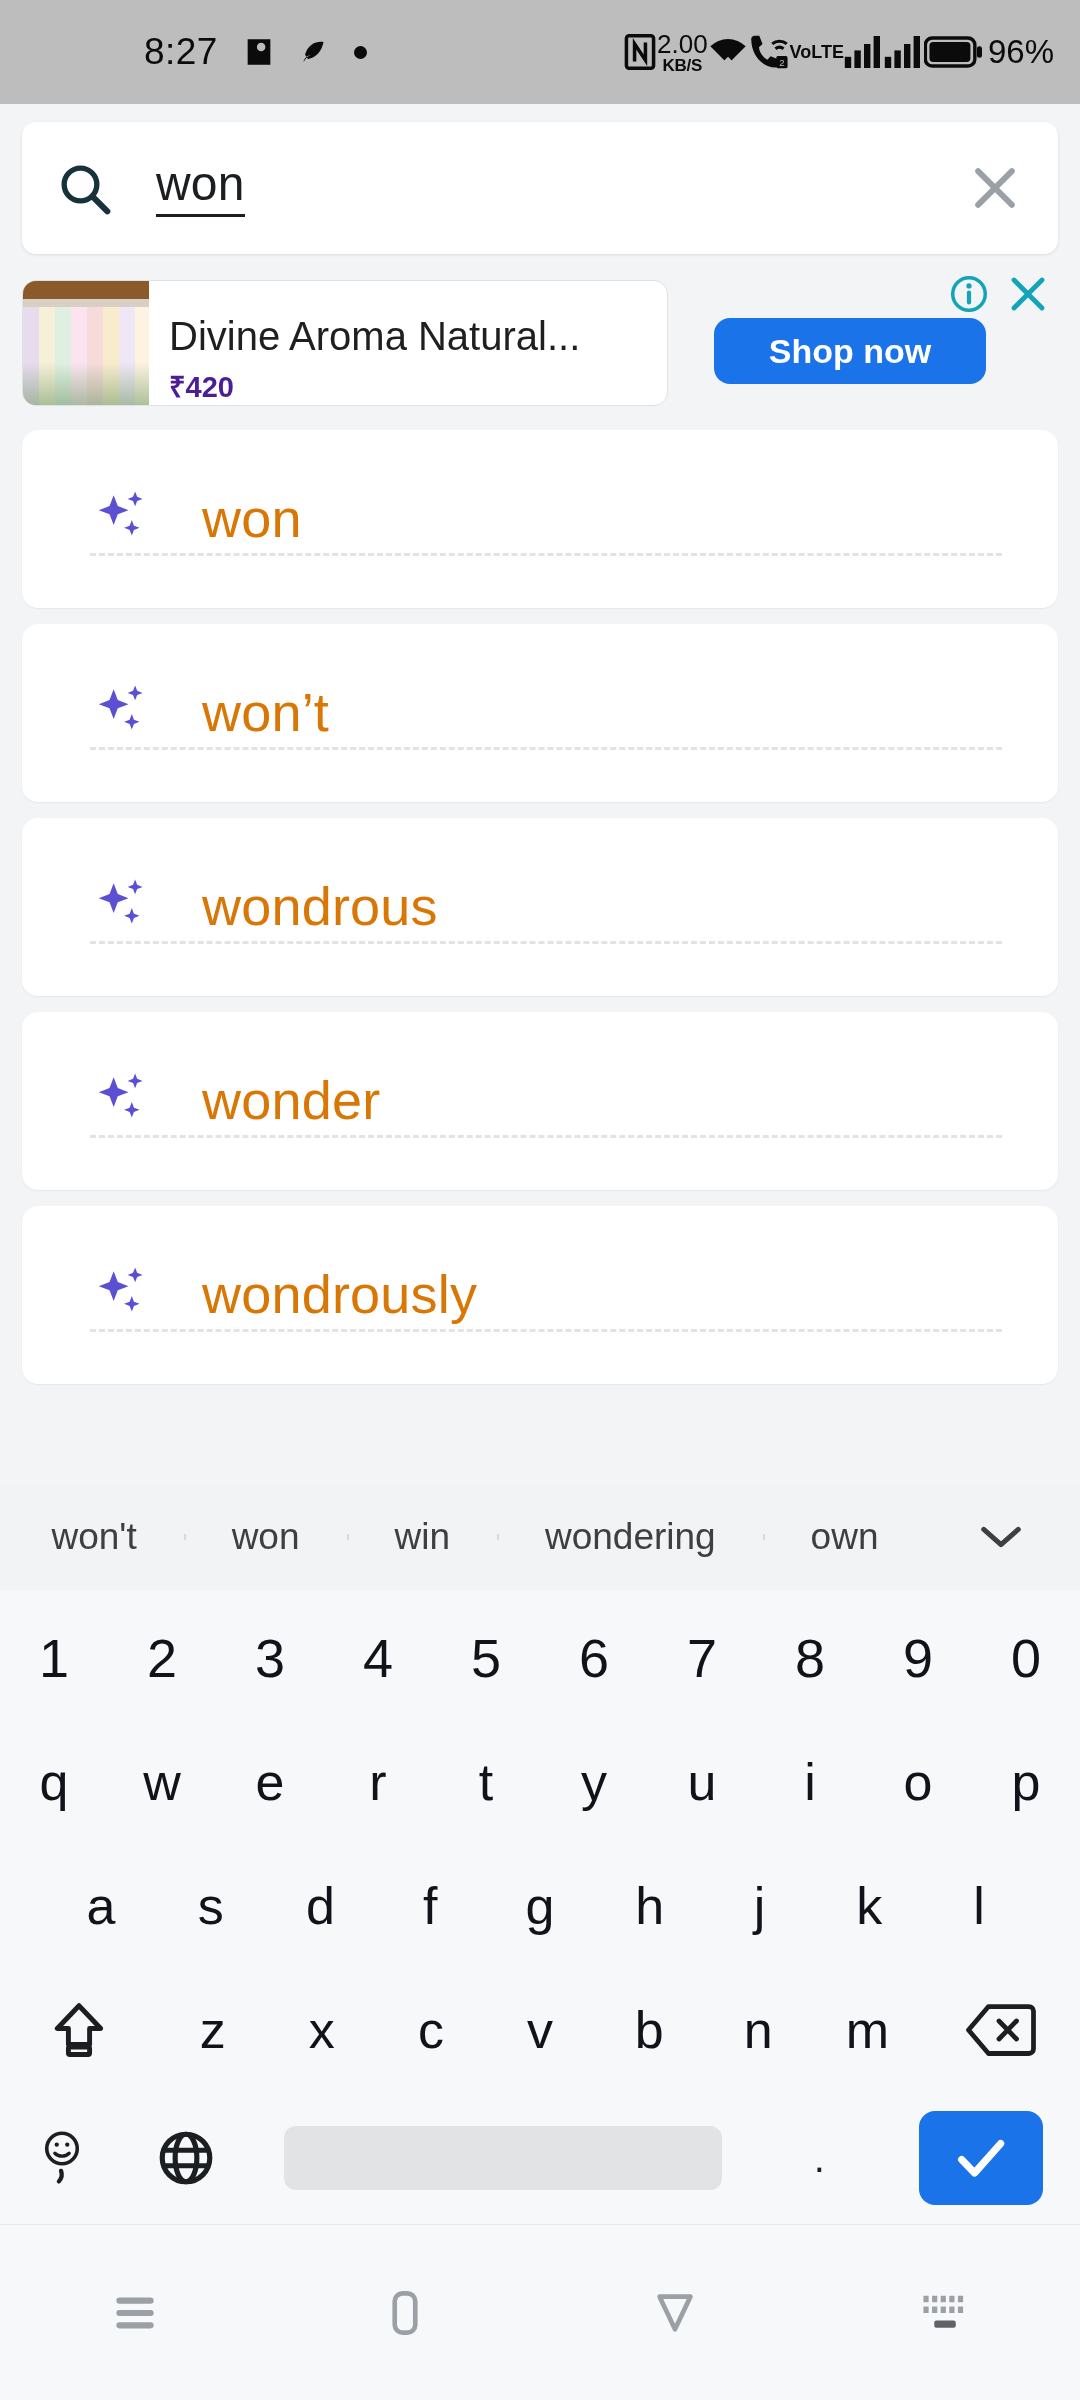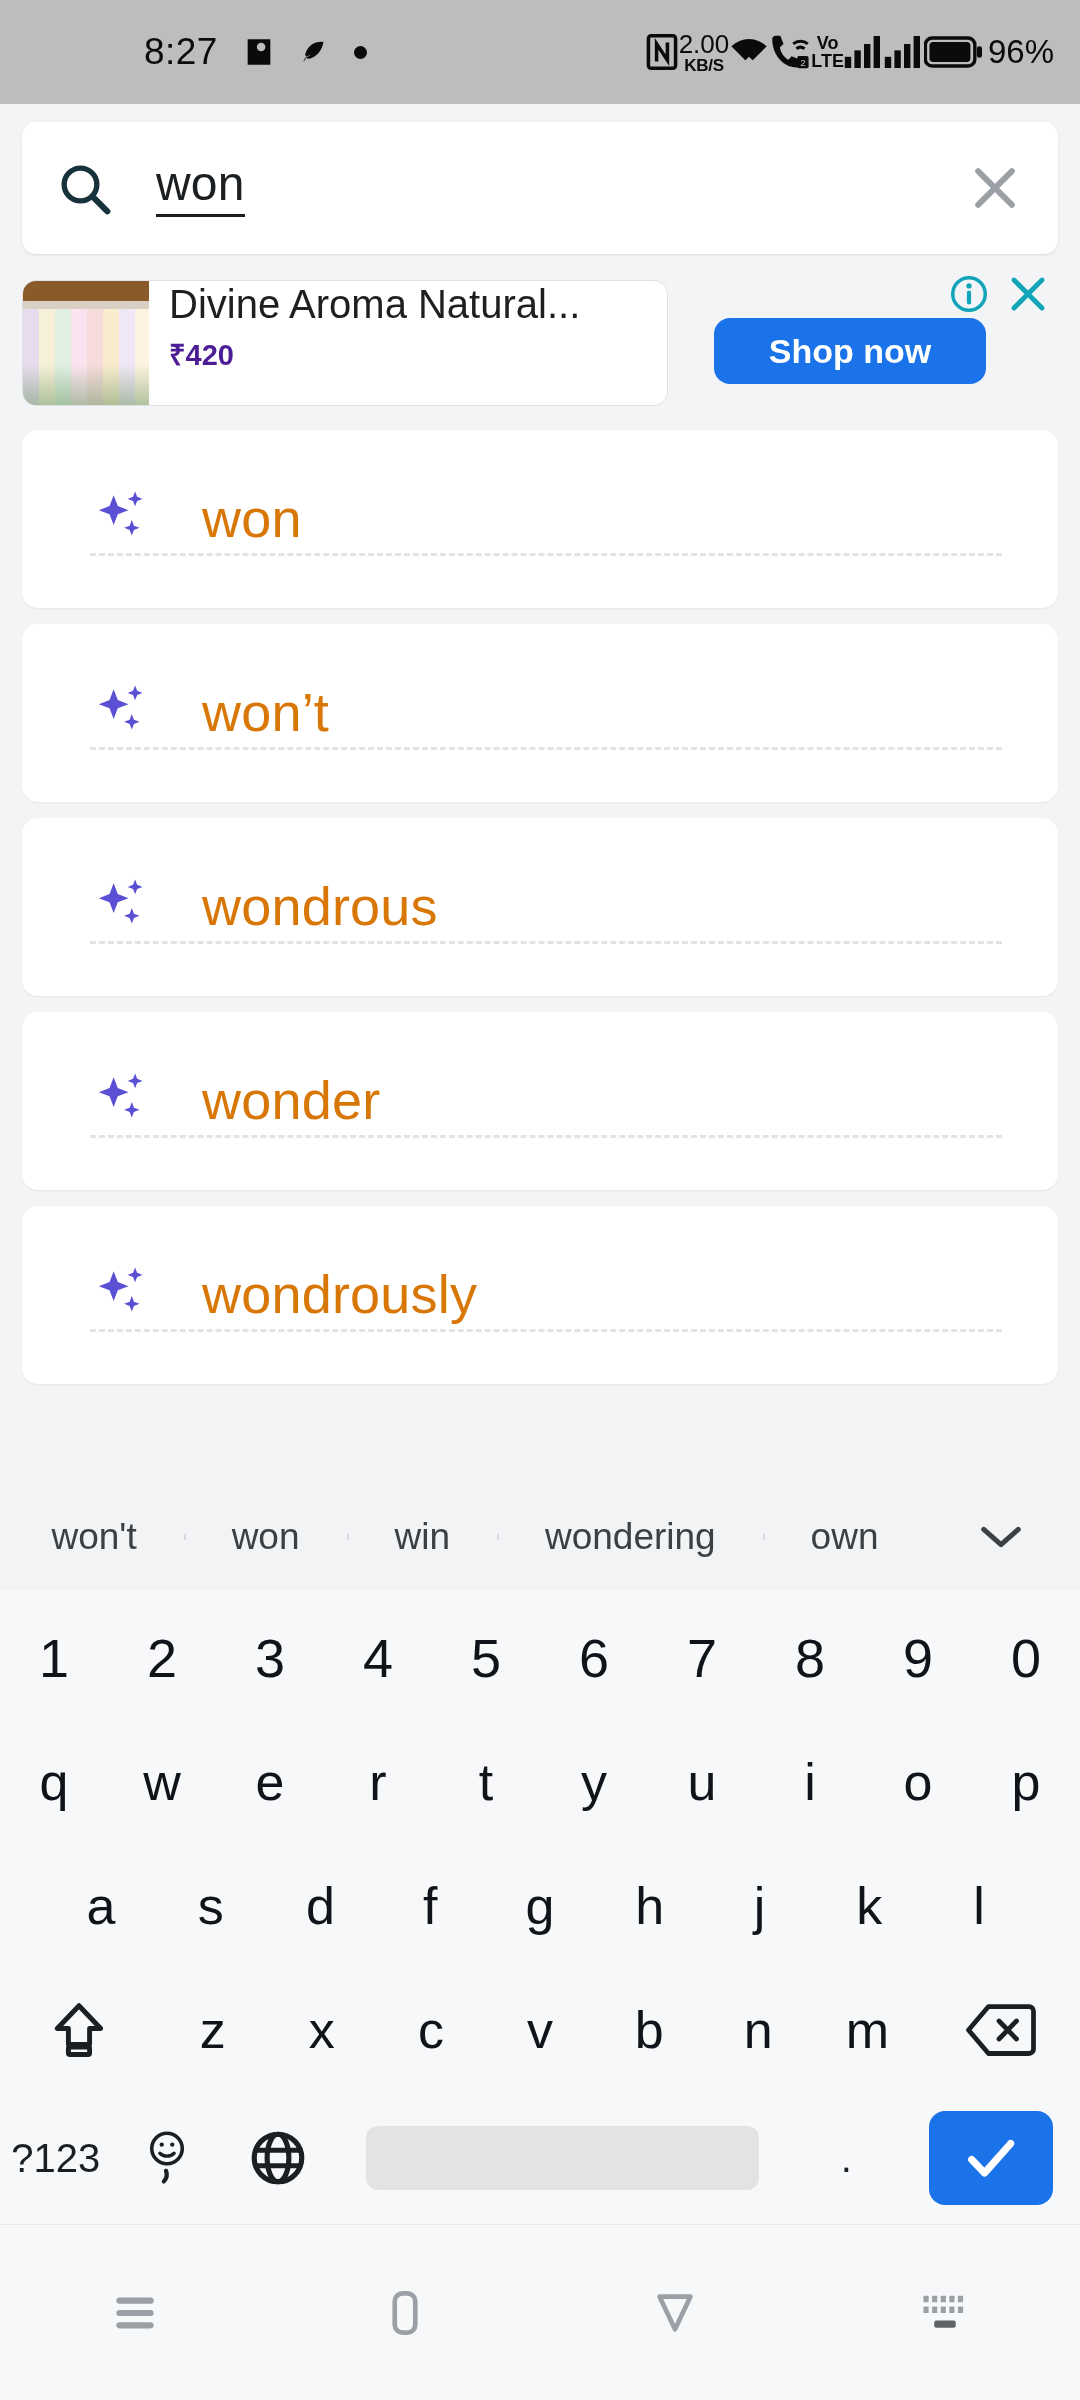--- a/index.html
+++ b/index.html
@@ -19,21 +19,21 @@
   }
   .sb-left { display: flex; align-items: center; gap: 16px; flex: 0 0 auto; padding-left: 118px; }
   .sb-clock { font-size: 37px; font-weight: 400; letter-spacing: .4px; }
   .sb-mid { flex: 1 1 auto; display: flex; align-items: center; gap: 22px; padding-left: 24px; }
   .sb-right { display: flex; align-items: center; gap: 0; }
   .ic { display: inline-flex; align-items: center; justify-content: center; }
   .dot-ic { width: 13px; height: 13px; border-radius: 50%; background: #0b0b0b; }
   .netspeed { display: flex; flex-direction: column; align-items: center; line-height: 1; }
   .netspeed .v { font-size: 26px; font-weight: 500; }
   .netspeed .u { font-size: 17px; font-weight: 700; letter-spacing: -.3px; }
-  .volte { display: flex; flex-direction: column; align-items: center; line-height: 1.02; font-weight: 700; }
+  .volte { display: flex; flex-direction: row; align-items: center; line-height: 1.02; font-weight: 700; }
   .volte .a { font-size: 18px; }
   .volte .b { font-size: 18px; }
   .batt-pct { font-size: 33px; font-weight: 400; margin-left: 6px; }
 
   
   .searchwrap { padding: 18px 22px 0 22px; }
   .searchbar {
     background: #ffffff; border-radius: 14px;
     height: 132px; display: flex; align-items: center;
     padding: 0 34px; box-shadow: 0 1px 3px rgba(0,0,0,.10);
@@ -45,21 +45,21 @@
     padding-bottom: 4px; line-height: 1.05;
   }
   .clear-x { width: 58px; height: 58px; }
 
   
   .ad {
     margin: 14px 22px 0 22px; height: 150px; position: relative;
     display: flex; align-items: center;
   }
   .ad-card {
-    display: flex; align-items: flex-start; background: #fff;
+    display: flex; align-items: flex-end; background: #fff;
     border: 1px solid #dfe1e5; border-radius: 14px;
     height: 126px; width: 646px; overflow: hidden;
   }
   .ad-thumb {
     width: 126px; height: 126px; flex: 0 0 126px;
     background:
       linear-gradient(180deg,#8a5a2b 0 16%, #d9cfc4 16% 22%, transparent 22%),
       repeating-linear-gradient(90deg,
         #e7dcee 0 16px, #f6f0d8 16px 32px, #dff0e2 32px 48px,
         #fbe4ef 48px 64px, #f7dbdb 64px 80px, #f9eccd 80px 96px,
@@ -403,21 +403,20 @@
         <div class="key">m</div>
         <div class="key wide">
           <svg width="70" height="56" viewBox="0 0 28 22">
               <path d="M9 1.6h16.2c1 0 1.8.8 1.8 1.8v15.2c0 1-.8 1.8-1.8 1.8H9L1 11z" fill="none" stroke="#1b1f22" stroke-width="1.9" stroke-linejoin="round"></path>
               <path d="M13.2 7.4l7 7.2M20.2 7.4l-7 7.2" stroke="#1b1f22" stroke-width="1.9" stroke-linecap="round"></path>
             </svg>
         </div>
       </div>
 
       <div class="kb-row bottom">
-        <div class="key fn">?123</div>
         <div class="key">
           <svg width="54" height="62" viewBox="0 0 22 26">
             <circle cx="11" cy="9" r="6.4" fill="none" stroke="#1b1f22" stroke-width="1.5"></circle>
             <circle cx="8.8" cy="7.4" r="0.9" fill="#1b1f22"></circle>
             <circle cx="13.2" cy="7.4" r="0.9" fill="#1b1f22"></circle>
             <path d="M8 11c1.6 1.6 4.4 1.6 6 0" fill="none" stroke="#1b1f22" stroke-width="1.4" stroke-linecap="round"></path>
             <path d="M10.6 18.4c.6 1.6.2 3.2-.9 4.4" fill="none" stroke="#1b1f22" stroke-width="1.8" stroke-linecap="round"></path>
           </svg>
         </div>
         <div class="key">

